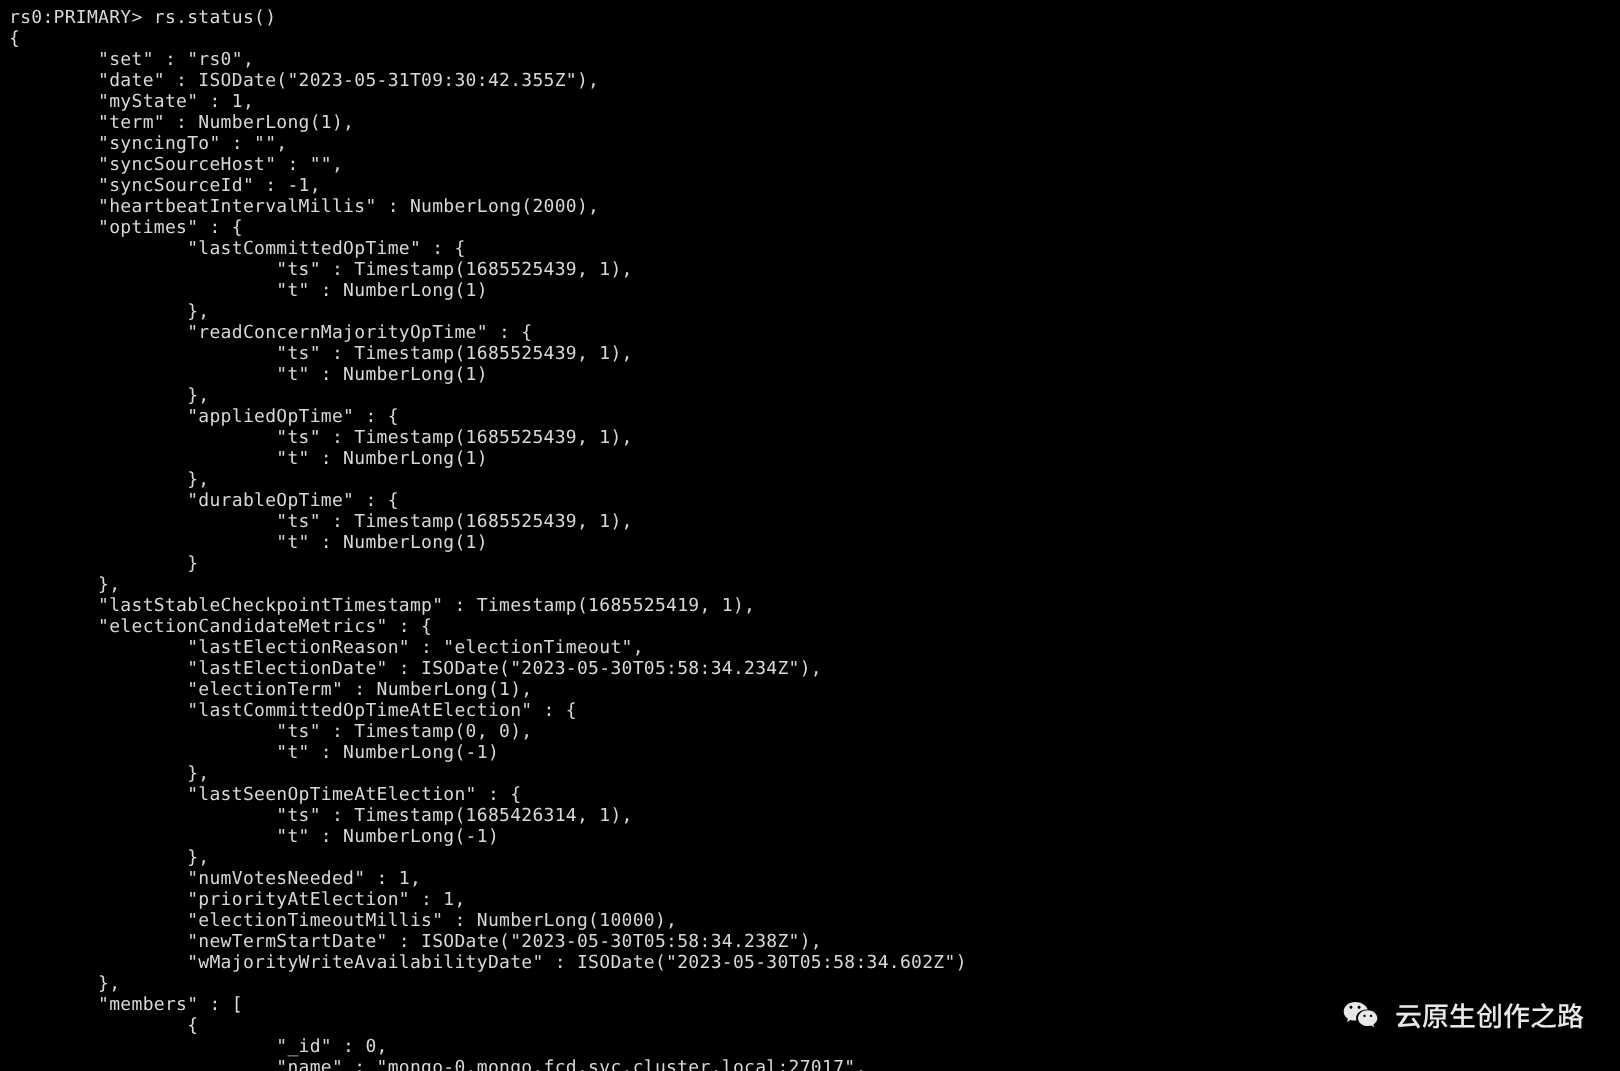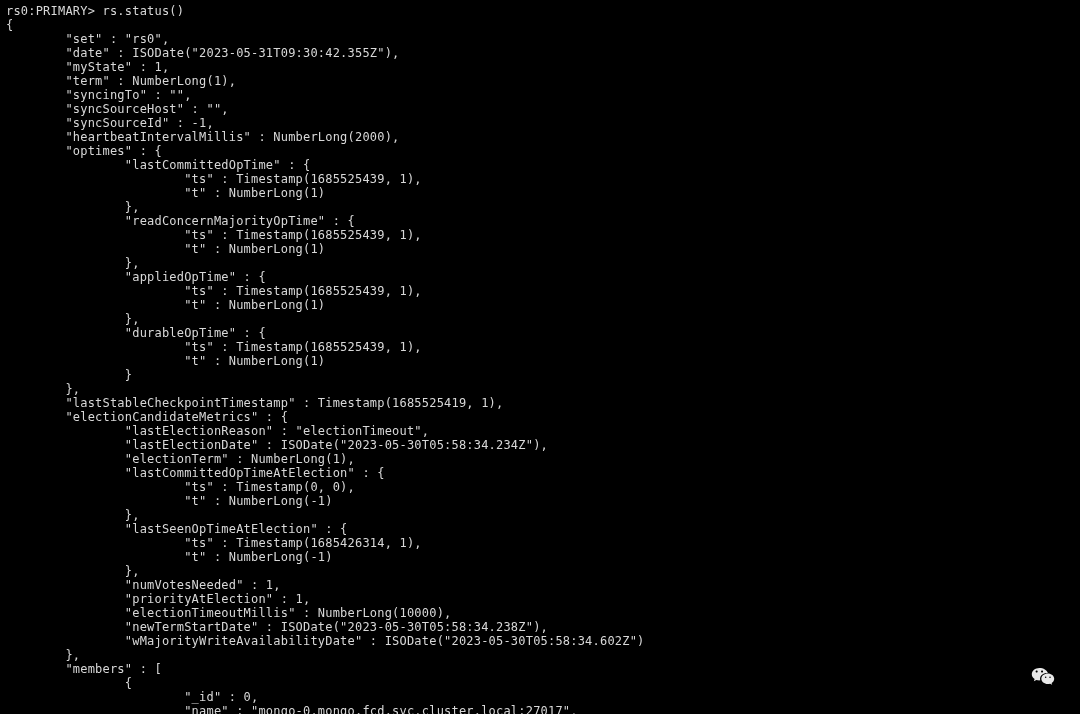--- a/index.html
+++ b/index.html
@@ -98,13 +98,14 @@
                         "name" : "mongo-0.mongo.fcd.svc.cluster.local:27017",
                         "health" : 1,</pre>
 
 <div class="watermark">
   <span class="wm-icon">
     <svg viewBox="0 0 36 36" fill="#e8e8e8">
       <path d="M13 5.5c-5.8 0-10.5 3.9-10.5 8.7 0 2.7 1.5 5.1 3.9 6.7l-1 3 3.4-1.8c1.3.4 2.7.6 4.2.6.4 0 .8 0 1.2-.1-.2-.7-.3-1.4-.3-2.1 0-4.5 4.3-8.1 9.6-8.1.4 0 .8 0 1.2.1C23.5 8.4 18.7 5.5 13 5.5zm-3.8 6.3c-.8 0-1.4-.6-1.4-1.4 0-.8.6-1.4 1.4-1.4.8 0 1.4.6 1.4 1.4 0 .8-.6 1.4-1.4 1.4zm7.5 0c-.8 0-1.4-.6-1.4-1.4 0-.8.6-1.4 1.4-1.4.8 0 1.4.6 1.4 1.4 0 .8-.6 1.4-1.4 1.4z"></path>
       <path d="M33.5 20.5c0-4-4-7.3-8.9-7.3s-8.9 3.3-8.9 7.3 4 7.3 8.9 7.3c1.1 0 2.2-.2 3.2-.5l2.9 1.6-.8-2.6c2.2-1.3 3.6-3.4 3.6-5.8zm-11.8-1c-.6 0-1.1-.5-1.1-1.1s.5-1.1 1.1-1.1 1.1.5 1.1 1.1-.5 1.1-1.1 1.1zm6 0c-.6 0-1.1-.5-1.1-1.1s.5-1.1 1.1-1.1 1.1.5 1.1 1.1-.5 1.1-1.1 1.1z"></path>
     </svg>
   </span>
+  <span>云原生创作之路</span>
 </div>
 
 </body></html>

